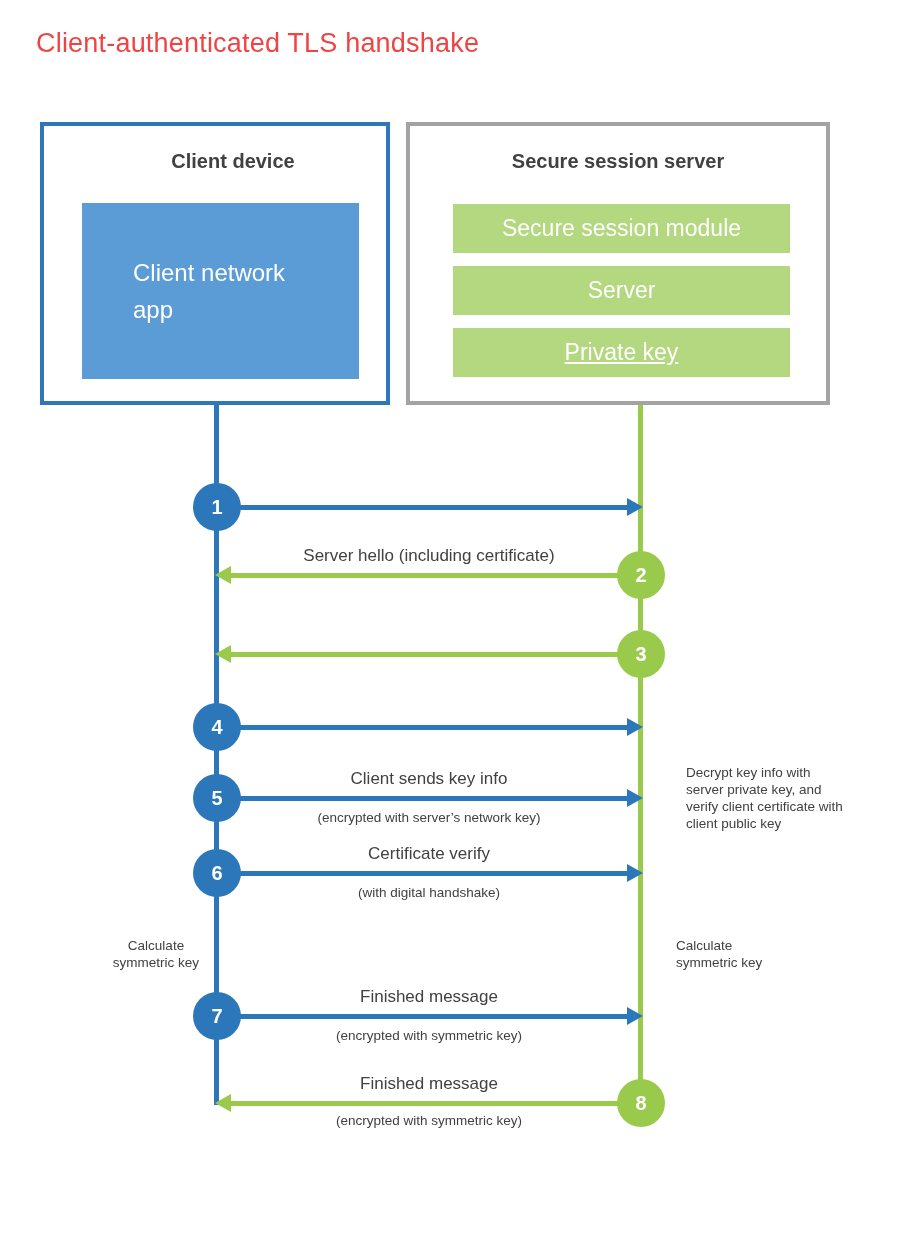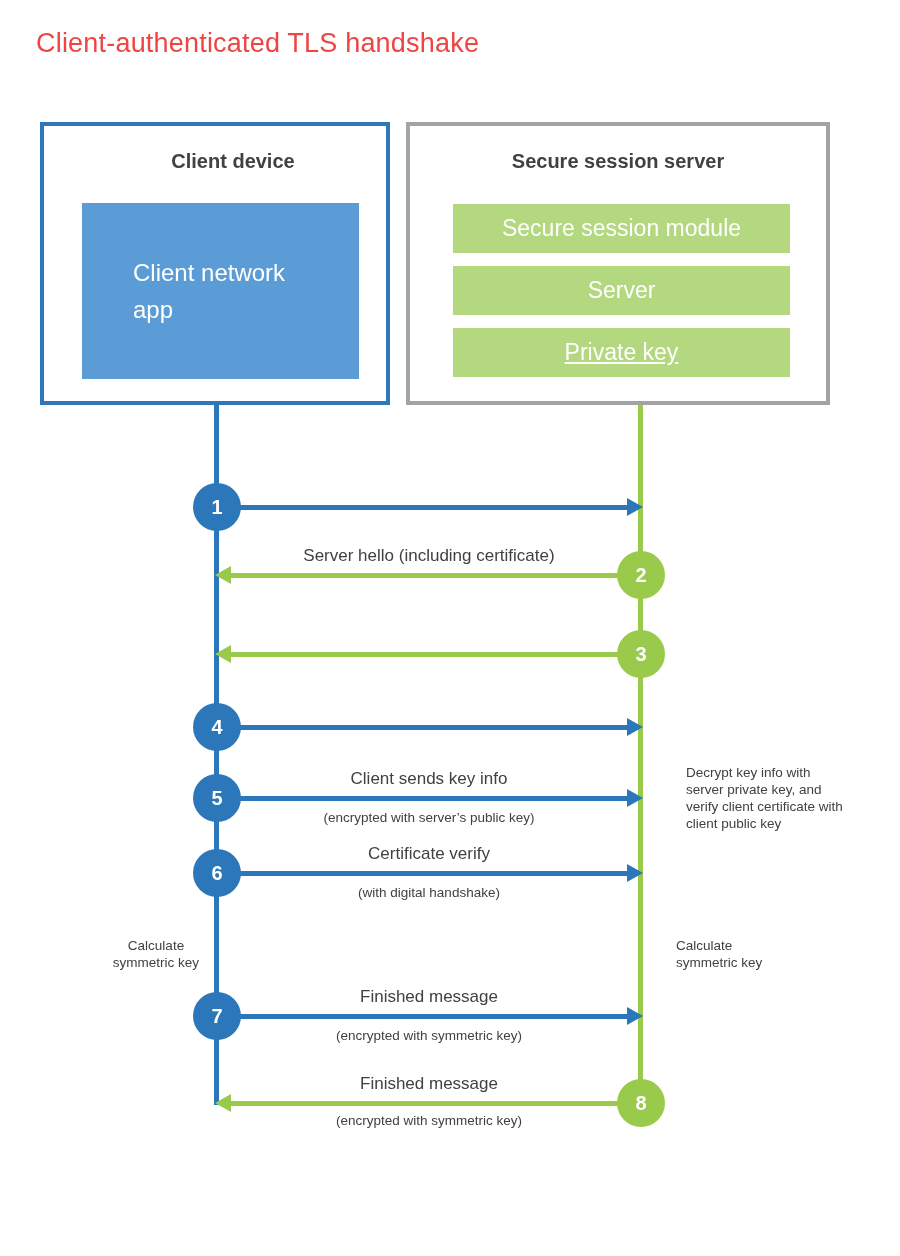--- a/index.html
+++ b/index.html
@@ -134,21 +134,21 @@
     <span>3</span>
   </div>
 
   <div class="arrow right blue" style="top:727px"></div>
   <div class="circle blue" style="left:193px; top:703px">
     <span>4</span>
   </div>
 
   <div class="msg-label" style="top:768px">Client sends key info</div>
   <div class="arrow right blue" style="top:798px"></div>
-  <div class="msg-sub" style="top:809px">(encrypted with server’s public key)</div>
+  <div class="msg-sub" style="top:809px">(encrypted with server’s network key)</div>
   <div class="circle blue" style="left:193px; top:774px">
     <span>5</span>
   </div>
 
   <div class="msg-label" style="top:843px">Certificate verify</div>
   <div class="arrow right blue" style="top:873px"></div>
   <div class="msg-sub" style="top:884px">(with digital handshake)</div>
   <div class="circle blue" style="left:193px; top:849px">
     <span>6</span>
   </div>

